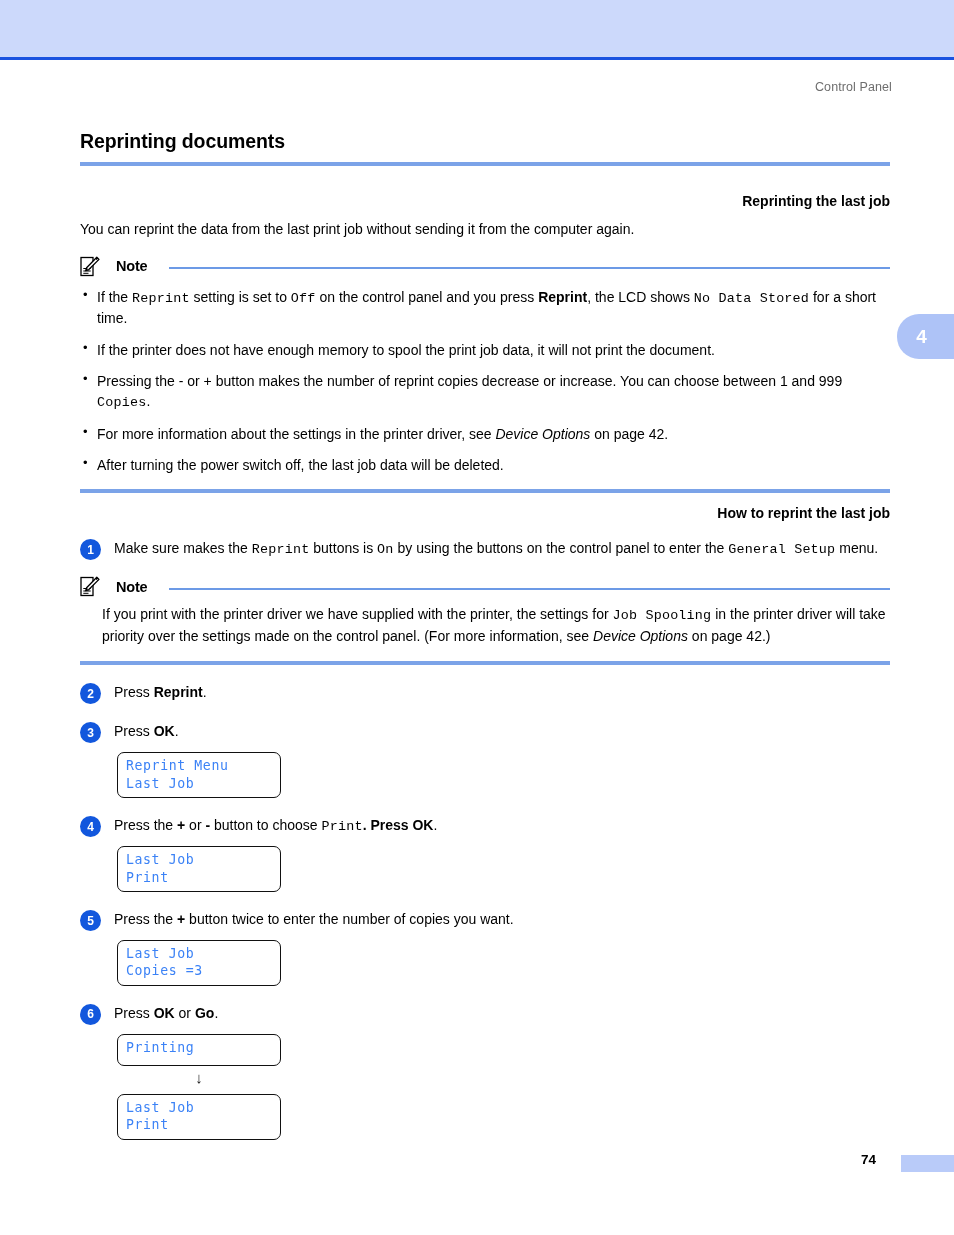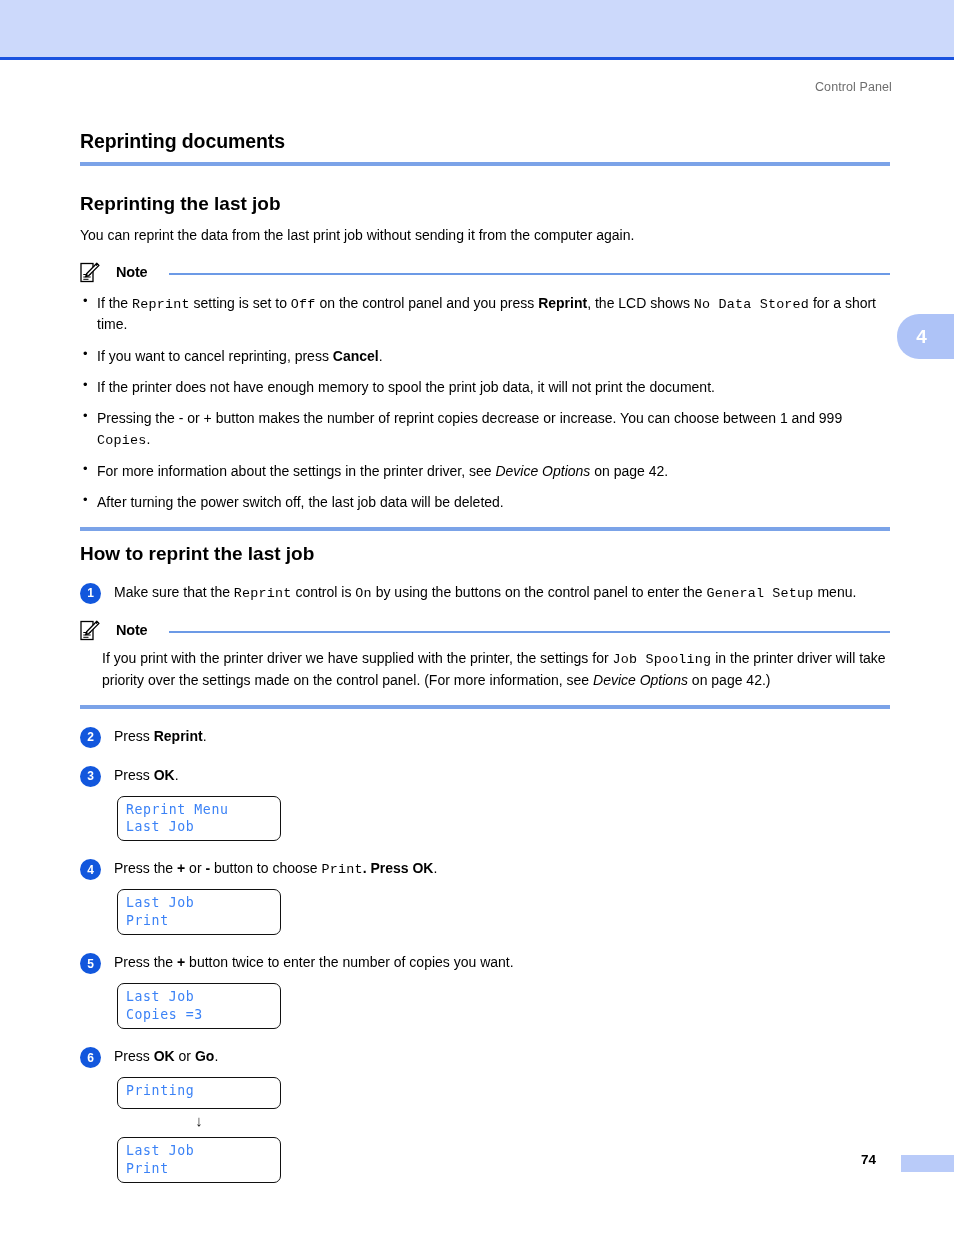--- a/index.html
+++ b/index.html
@@ -76,23 +76,24 @@
     letter-spacing: -.1px;
   }
   .rule-h1 {
     height: 4px;
     background: #7ba3e8;
     width: 810px;
     margin-bottom: 27px;
   }
 
   h2.sub-title {
-    font-size: 19px;
+    font-size: 14px;
     font-weight: bold;
     margin: 0 0 11px 0;
+    text-align: right;
   }
 
   p.body {
     font-size: 14px;
     line-height: 1.42;
     margin: 0 0 8px 0;
   }
 
   .mono {
     font-family: "Liberation Mono", "DejaVu Sans Mono", monospace;
@@ -257,35 +258,34 @@
         <polygon points="16.8,1.2 19,3.4 8.6,13.8 5.7,14.7 6.6,11.8" fill="#ffffff" stroke="#000000" stroke-width="1.3" stroke-linejoin="round"></polygon>
         <line x1="15.6" y1="2.4" x2="17.8" y2="4.6" stroke="#000000" stroke-width="1"></line>
         <polygon points="5.7,14.7 6.6,11.8 8.1,13.3" fill="#000000"></polygon>
       </svg>
       <span class="note-label">Note</span>
       <span class="note-head-rule"></span>
     </div>
 
     <ul class="note-list">
       <li><span>If the </span><span class="mono">Reprint</span><span> setting is set to </span><span class="mono">Off</span><span> on the control panel and you press </span><b>Reprint</b><span>, the LCD shows </span><span class="mono">No Data Stored</span><span> for a short time.</span></li>
-      <li><span>If you want to cancel reprinting, press </span><b>Cancel</b><span>.</span></li>
       <li><span>If the printer does not have enough memory to spool the print job data, it will not print the document.</span></li>
       <li><span>Pressing the - or + button makes the number of reprint copies decrease or increase. You can choose between 1 and 999 </span><span class="mono">Copies</span><span>.</span></li>
       <li><span>For more information about the settings in the printer driver, see </span><i>Device Options</i><span> on page 42.</span></li>
       <li><span>After turning the power switch off, the last job data will be deleted.</span></li>
     </ul>
 
     <div class="note-rule-bottom"></div>
   </div>
 
   <h2 class="sub-title" style="margin-top:12px;">How to reprint the last job</h2>
 
   <div class="step">
     <div class="step-num">1</div>
-    <div class="step-text"><span>Make sure that the </span><span class="mono">Reprint</span><span> control is </span><span class="mono">On</span><span> by using the buttons on the control panel to enter the </span><span class="mono">General Setup</span><span> menu.</span></div>
+    <div class="step-text"><span>Make sure makes the </span><span class="mono">Reprint</span><span> buttons is </span><span class="mono">On</span><span> by using the buttons on the control panel to enter the </span><span class="mono">General Setup</span><span> menu.</span></div>
   </div>
 
   <div class="note-block">
     <div class="note-head">
       <svg class="note-icon" viewBox="0 0 20 21">
         <rect x="1" y="1.5" width="12" height="18" fill="#ffffff" stroke="#000000" stroke-width="1.3"></rect>
         <line x1="3.3" y1="12.5" x2="10.7" y2="12.5" stroke="#000000" stroke-width="1"></line>
         <line x1="3.3" y1="15" x2="10.7" y2="15" stroke="#000000" stroke-width="1"></line>
         <line x1="3.3" y1="17.3" x2="8.5" y2="17.3" stroke="#000000" stroke-width="1"></line>
         <polygon points="16.8,1.2 19,3.4 8.6,13.8 5.7,14.7 6.6,11.8" fill="#ffffff" stroke="#000000" stroke-width="1.3" stroke-linejoin="round"></polygon>

